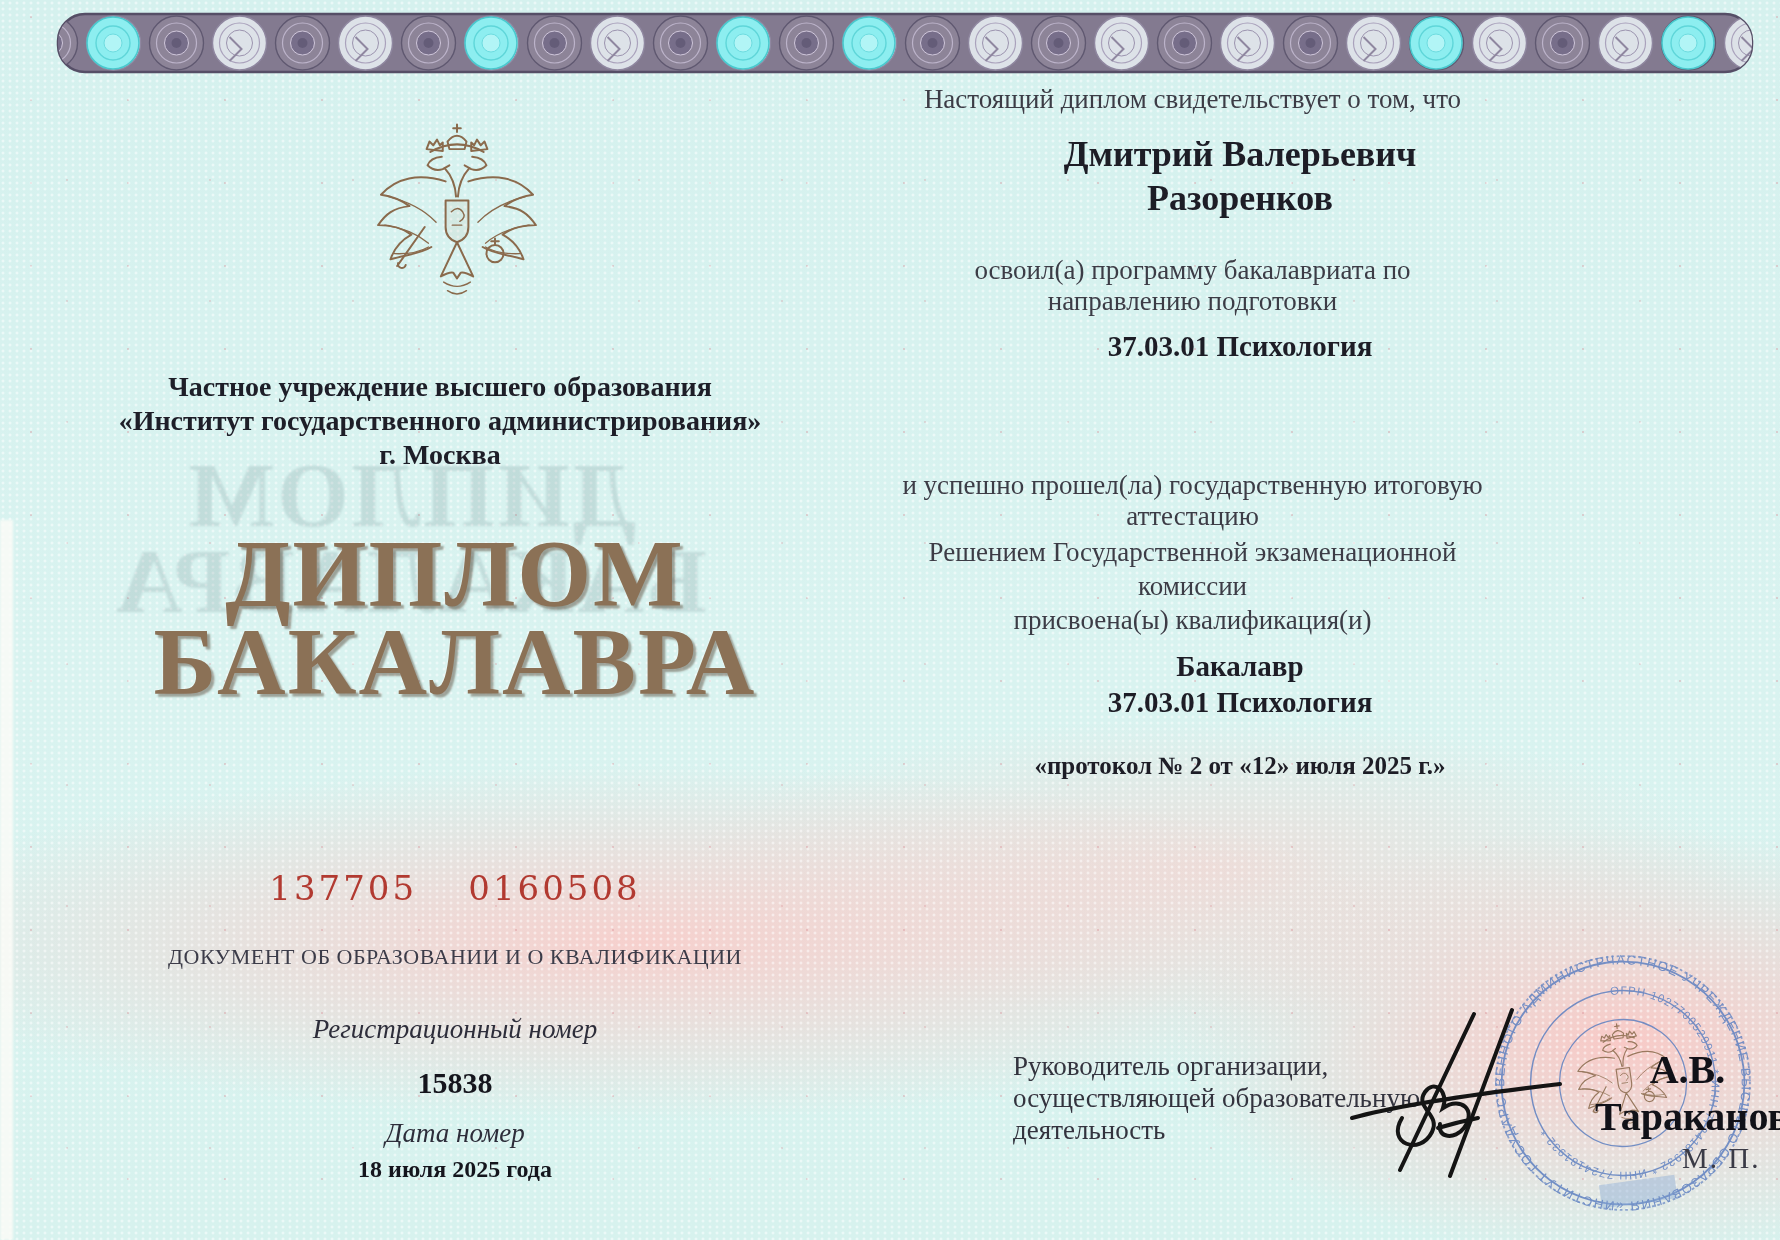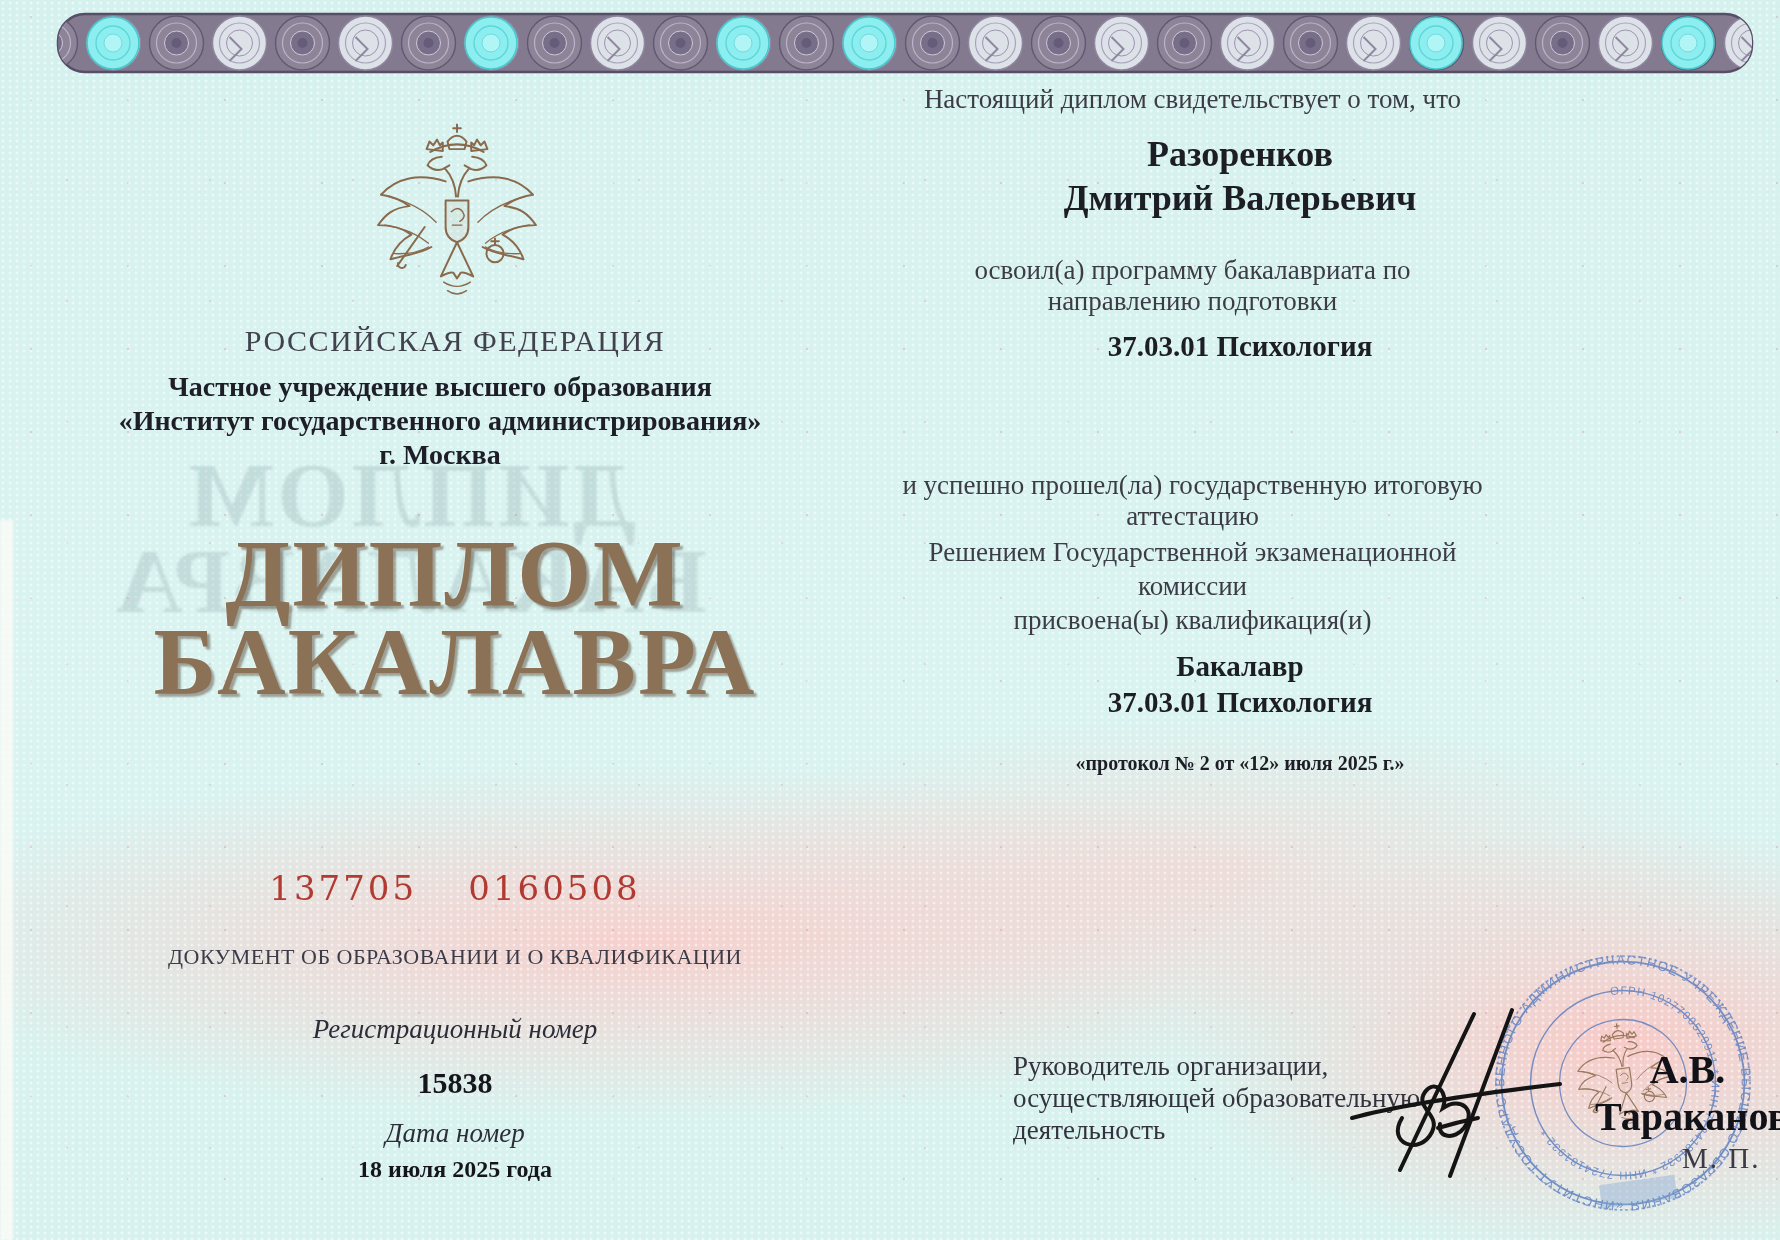--- a/index.html
+++ b/index.html
@@ -79,21 +79,21 @@
   
   .r-static{position:absolute;left:895px;width:595px;text-align:center;color:#3c3c46;font-size:27px;}
   .r-typed{position:absolute;left:940px;width:600px;text-align:center;color:#1d1d26;font-weight:bold;}
   .intro{top:84px;}
   .fullname{top:132px;font-size:36px;line-height:44px;}
   .program{top:255px;}
   .spec-top{top:330px;font-size:29px;}
   .attest{top:470px;}
   .commission{top:535px;line-height:34px;}
   .qualification{top:648px;font-size:29px;line-height:36px;}
-  .protocol{top:752px;font-size:20px;}
+  .protocol{top:752px;font-size:25px;}
   .head-label{
     position:absolute;left:1013px;top:1050px;width:420px;text-align:left;
     font-size:27px;line-height:32px;color:#33333e;
   }
   .signer{
     position:absolute;left:1595px;top:1046px;width:185px;text-align:center;
     font-size:40px;font-weight:bold;color:#111118;z-index:6;
   }
   .mp{
     position:absolute;left:1682px;top:1142px;width:90px;
@@ -173,21 +173,20 @@
       <path d="M100,128 l-17,36 q9,-5 13,-4 l4,6 l4,-6 q4,-1 13,4 z"></path>
       <path d="M86,170 q14,9 28,0 M90,179 q10,7 20,0" stroke-width="1.5"></path>
 
       <path d="M66,112 L42,146 M42,146 l-5,7 M38,150 a4,4 0 1,0 8,2"></path>
 
       <circle cx="140" cy="140" r="9"></circle>
       <path d="M140,131 v-7 M136,127 h8"></path>
     </g>
   </svg>
 
-  <div class="country">РОССИЙСКАЯ ФЕДЕРАЦИЯ</div>
 
   <div class="institution">
     <div>Частное учреждение высшего образования</div>
     <div>«Институт государственного администрирования»</div>
     <div>г. Москва</div>
   </div>
 
   <div class="watermark">
     <div>ДИПЛОМ</div>
     <div>БАКАЛАВРА</div>
@@ -203,22 +202,22 @@
   <div class="doc-line">ДОКУМЕНТ ОБ ОБРАЗОВАНИИ И О КВАЛИФИКАЦИИ</div>
 
   <div class="reg-label">Регистрационный номер</div>
   <div class="reg-number">15838</div>
   <div class="date-label">Дата номер</div>
   <div class="date-value">18 июля 2025 года</div>
 
   <div class="r-static intro">Настоящий диплом свидетельствует о том, что</div>
 
   <div class="r-typed fullname">
+    <div>Дмитрий Валерьевич</div>
     <div>Разоренков</div>
-    <div>Дмитрий Валерьевич</div>
   </div>
 
   <div class="r-static program">освоил(а) программу бакалавриата по направлению подготовки</div>
 
   <div class="r-typed spec-top">37.03.01 Психология</div>
 
   <div class="r-static attest">и успешно прошел(ла) государственную итоговую аттестацию</div>
 
   <div class="r-static commission">
     <div>Решением Государственной экзаменационной комиссии</div>

